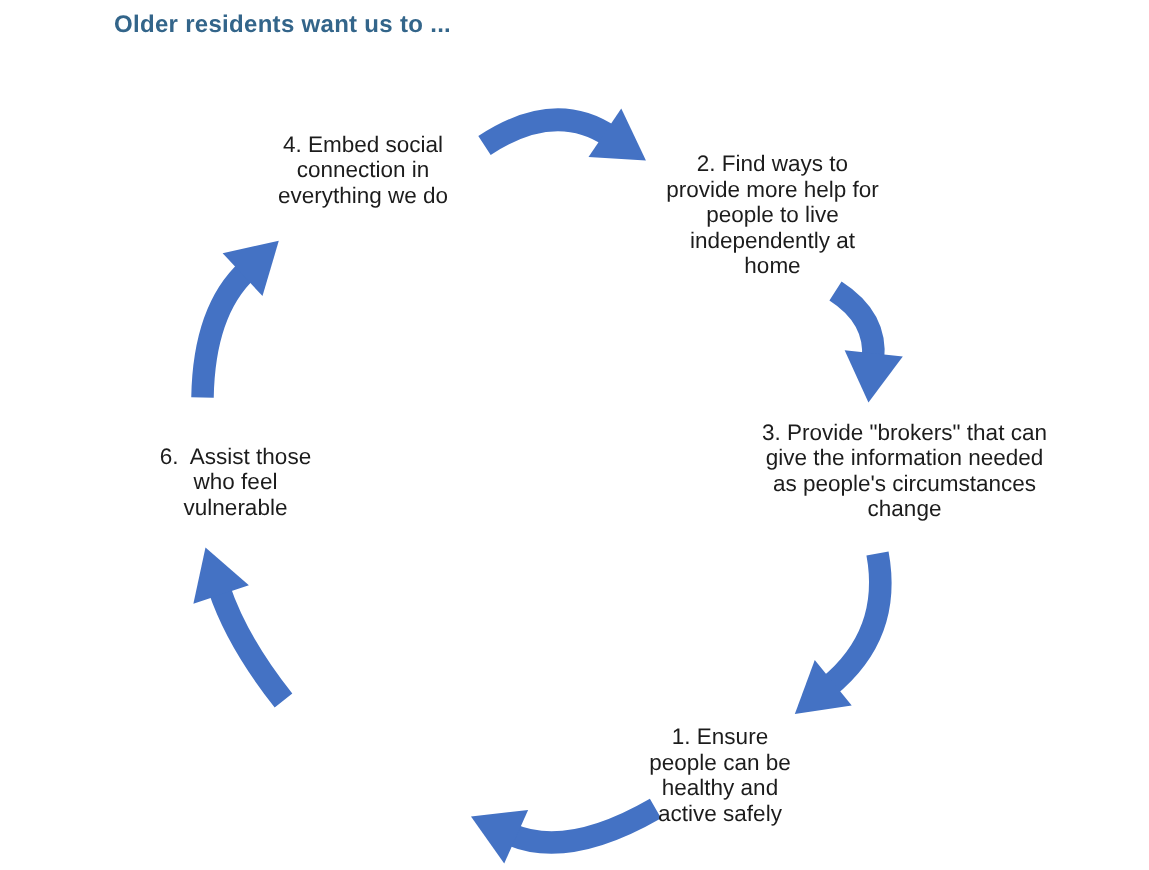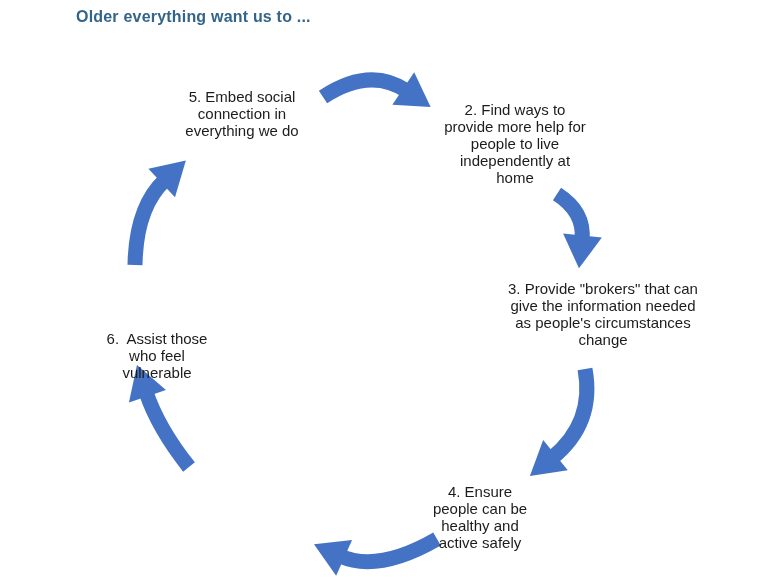--- a/index.html
+++ b/index.html
@@ -33,21 +33,21 @@
     line-height: 17px;
     color: var(--text-color);
     text-align: center;
     white-space: pre-line;
   }
   .node-1 { left: 157px; top: 88px;  width: 170px; }
   .node-2 { left: 420px; top: 101px; width: 190px; text-align: center; }
   .node-3 { left: 478px; top: 280px; width: 250px; }
   .node-4 { left: 415px; top: 483px; width: 130px; }
   .node-5 { left: 149px; top: 483px; width: 170px; }
-  .node-6 { left: 72px;  top: 296px; width: 170px; margin-top: 34px; }
+  .node-6 { left: 72px;  top: 296px; width: 170px; }
   svg.arrows-layer {
     position: absolute;
     left: 0; top: 0;
     width: 766px; height: 580px;
     overflow: visible;
     pointer-events: none;
   }
   svg.arrows-layer path.arrow-body {
     fill: none;
     stroke: var(--arrow-color);
@@ -55,52 +55,52 @@
   }
   svg.arrows-layer #arrowhead path {
     fill: var(--arrow-color);
   }
 </style>
 </head>
 <body>
 
 <div class="canvas">
 
-  <div class="page-title">Older everything want us to ...</div>
+  <div class="page-title">Older residents want us to ...</div>
 
   <svg class="arrows-layer" viewBox="0 0 766 580" xmlns="http://www.w3.org/2000/svg">
     <defs>
       <marker id="arrowhead" markerUnits="strokeWidth" markerWidth="2.6" markerHeight="2.6" refX="0.3" refY="1.3" orient="auto" overflow="visible">
         <path d="M0,0 L2.2,1.3 L0,2.6 Z"></path>
       </marker>
     </defs>
     <path class="arrow-body" marker-end="url(#arrowhead)" d="M 323 97 Q 370 66 407 91"></path>
     <path class="arrow-body" marker-end="url(#arrowhead)" d="M 557 194 Q 585 212 582 240"></path>
     <path class="arrow-body" marker-end="url(#arrowhead)" d="M 585 369 Q 595 423 552 458"></path>
     <path class="arrow-body" marker-end="url(#arrowhead)" d="M 437 539 Q 378 573 340 556"></path>
     <path class="arrow-body" marker-end="url(#arrowhead)" d="M 189 467 Q 158 428 146 392"></path>
     <path class="arrow-body" marker-end="url(#arrowhead)" d="M 135 265 Q 136 207 165 180"></path>
   </svg>
 
-  <div class="cycle-node node-1">5. Embed social
+  <div class="cycle-node node-1">4. Embed social
 connection in
 everything we do</div>
 
   <div class="cycle-node node-2">2. Find ways to
 provide more help for
 people to live
 independently at
 home</div>
 
   <div class="cycle-node node-3">3. Provide "brokers" that can
 give the information needed
 as people's circumstances
 change</div>
 
-  <div class="cycle-node node-4">4. Ensure
+  <div class="cycle-node node-4">1. Ensure
 people can be
 healthy and
 active safely</div>
 
 
   <div class="cycle-node node-6">6.&nbsp; Assist those
 who feel
 vulnerable</div>
 
 </div>

